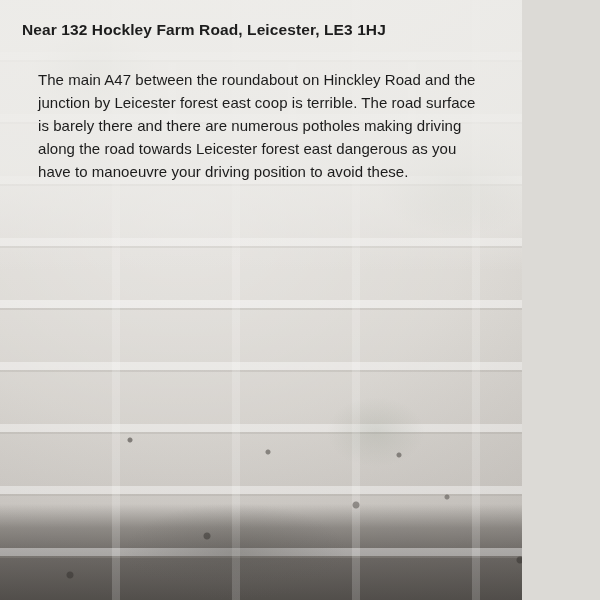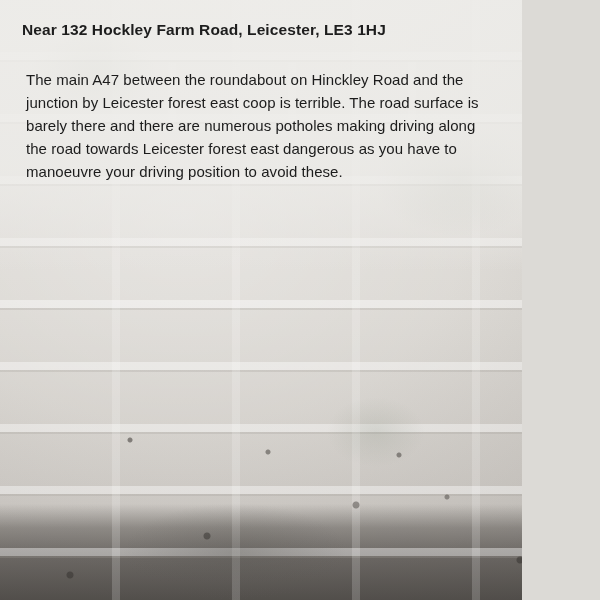--- a/index.html
+++ b/index.html
@@ -121,21 +121,21 @@
     font-weight: bold;
     color: #1d1d1d;
     line-height: 1.25;
     margin: 0 0 30px 0;
     letter-spacing: 0.1px;
   }
   .body-text {
     font-size: 15px;
     color: #1c1c1c;
     line-height: 1.52;
-    margin: 4px;
+    margin: 16px;
     max-width: 560px;
     letter-spacing: 0.05px;
   }
 </style>
 </head>
 <body>
 
 <div class="report-card">
 
   <div class="photo-bg">

